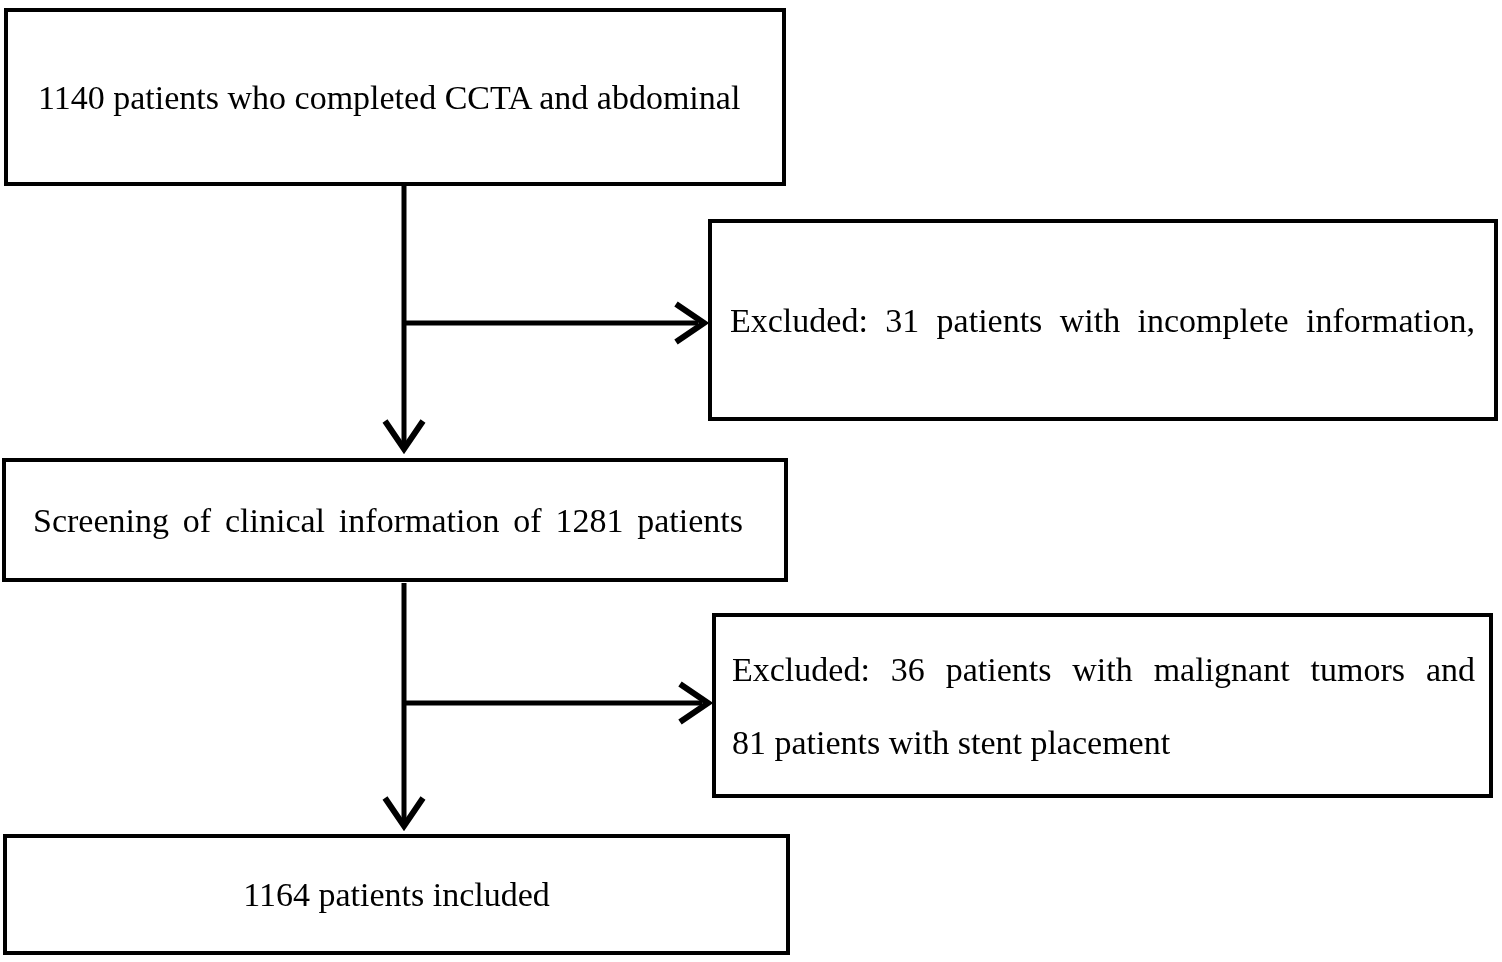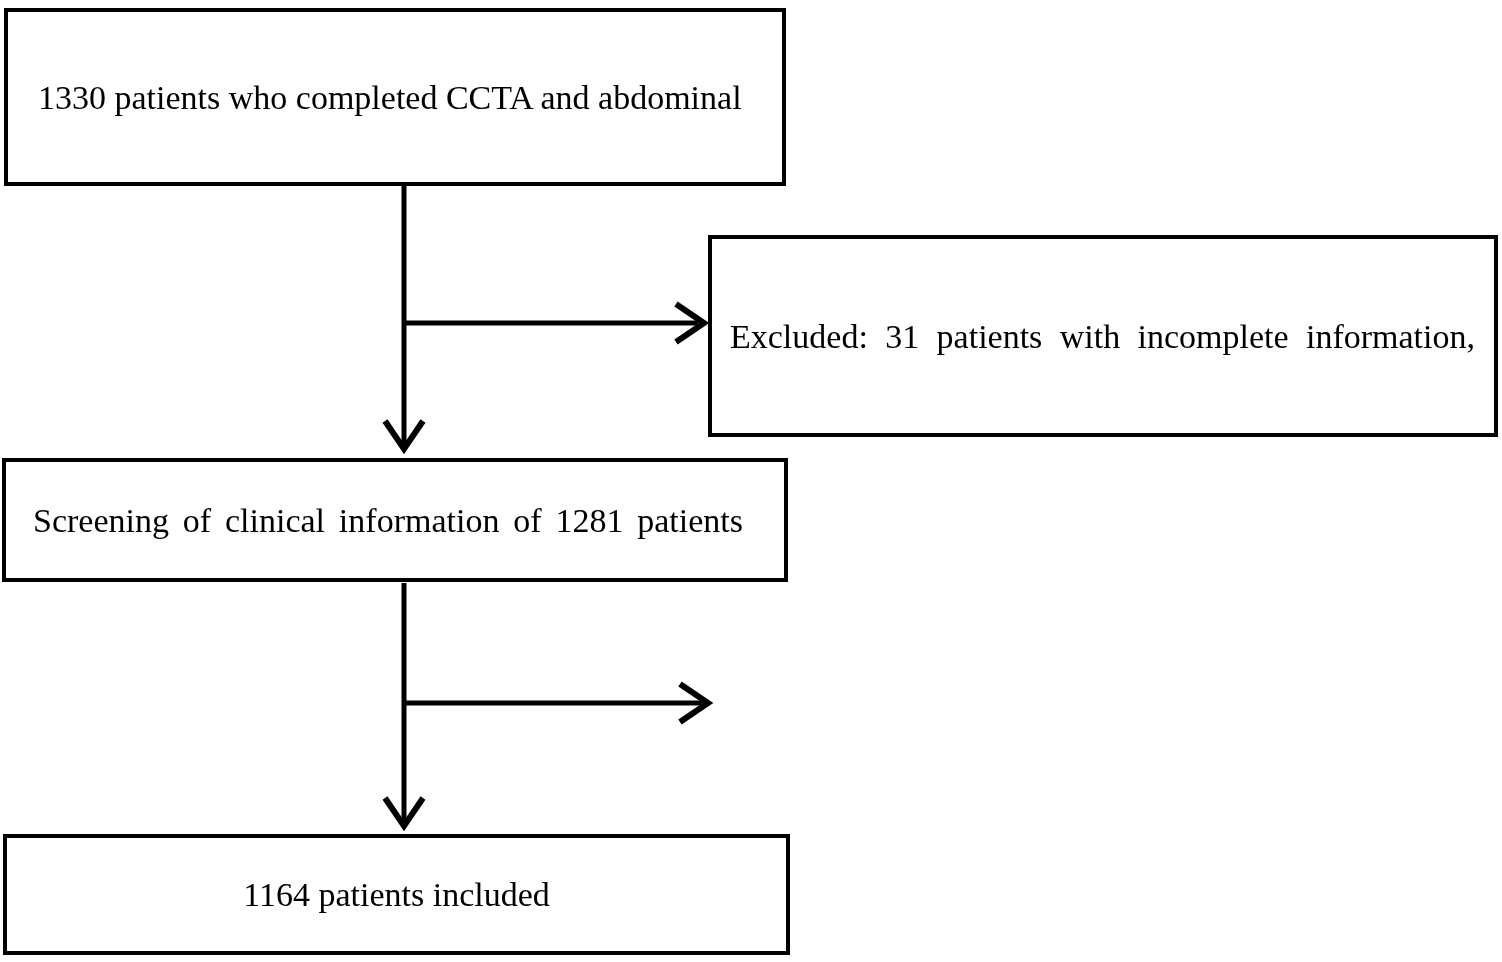--- a/index.html
+++ b/index.html
@@ -53,21 +53,20 @@
     width: 782px;
     height: 178px;
     padding: 0 10px 0 30px;
   }
   .box-excluded-first {
     left: 708px;
     top: 219px;
     width: 790px;
     height: 202px;
     padding: 0 19px 0 18px;
-    margin-top: 16px;
   }
   .box-screening {
     left: 2px;
     top: 458px;
     width: 786px;
     height: 124px;
     padding: 0 41px 0 27px;
   }
   .box-excluded-second {
     left: 712px;
@@ -106,29 +105,33 @@
       <polyline points="385,798 404,826 423,798" stroke-width="6"></polyline>
     </g>
 
     <g stroke="#000000" fill="none">
       <line x1="404" y1="703" x2="702" y2="703" stroke-width="5"></line>
       <polyline points="680,684 708,703 680,722" stroke-width="6"></polyline>
     </g>
   </svg>
 
   <div class="box box-initial">
-    <div class="line">1330 patients who completed CCTA and abdominal</div>
+    <div class="line">1140 patients who completed CCTA and abdominal</div>
   </div>
 
   <div class="box box-excluded-first">
     <div class="jline">Excluded: 31 patients with incomplete information,</div>
   </div>
 
   <div class="box box-screening">
     <div class="jline">Screening of clinical information of 1281 patients</div>
   </div>
 
+  <div class="box box-excluded-second">
+    <div class="jline">Excluded: 36 patients with malignant tumors and</div>
+    <div class="line">81 patients with stent placement</div>
+  </div>
 
   <div class="box box-included">
     <div class="cline">1164 patients included</div>
   </div>
 
 </div>
 
 </body></html>

